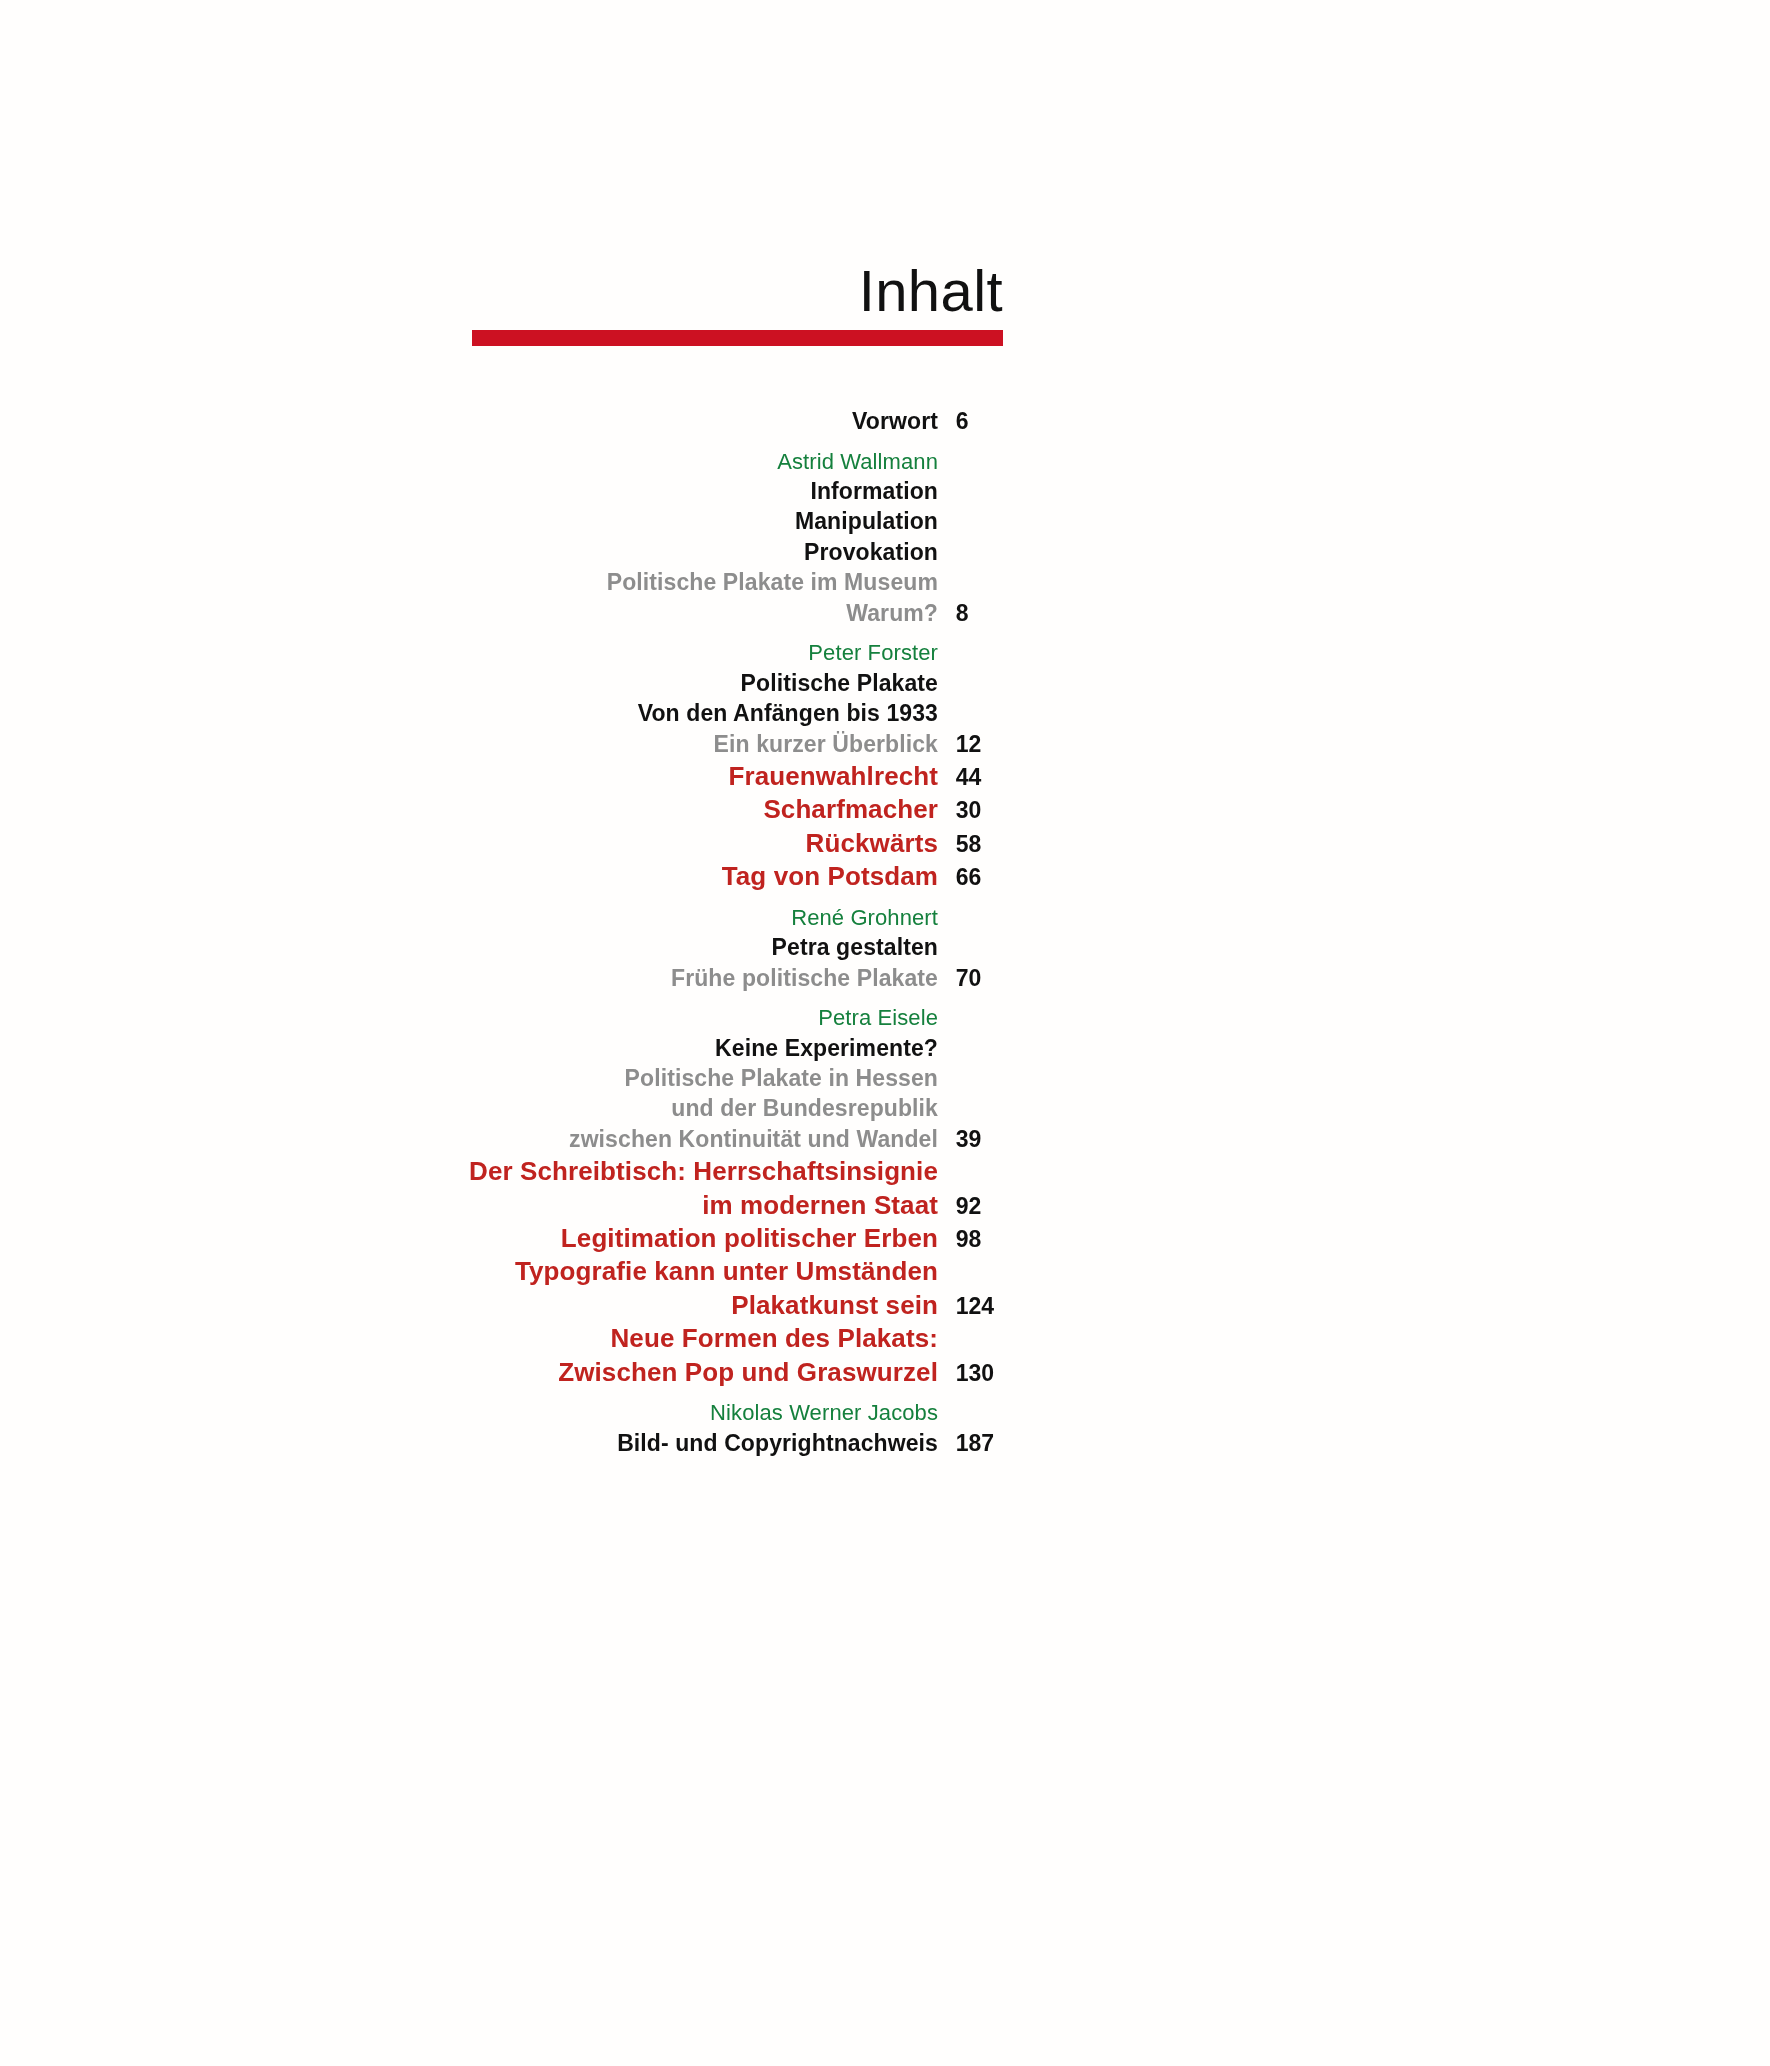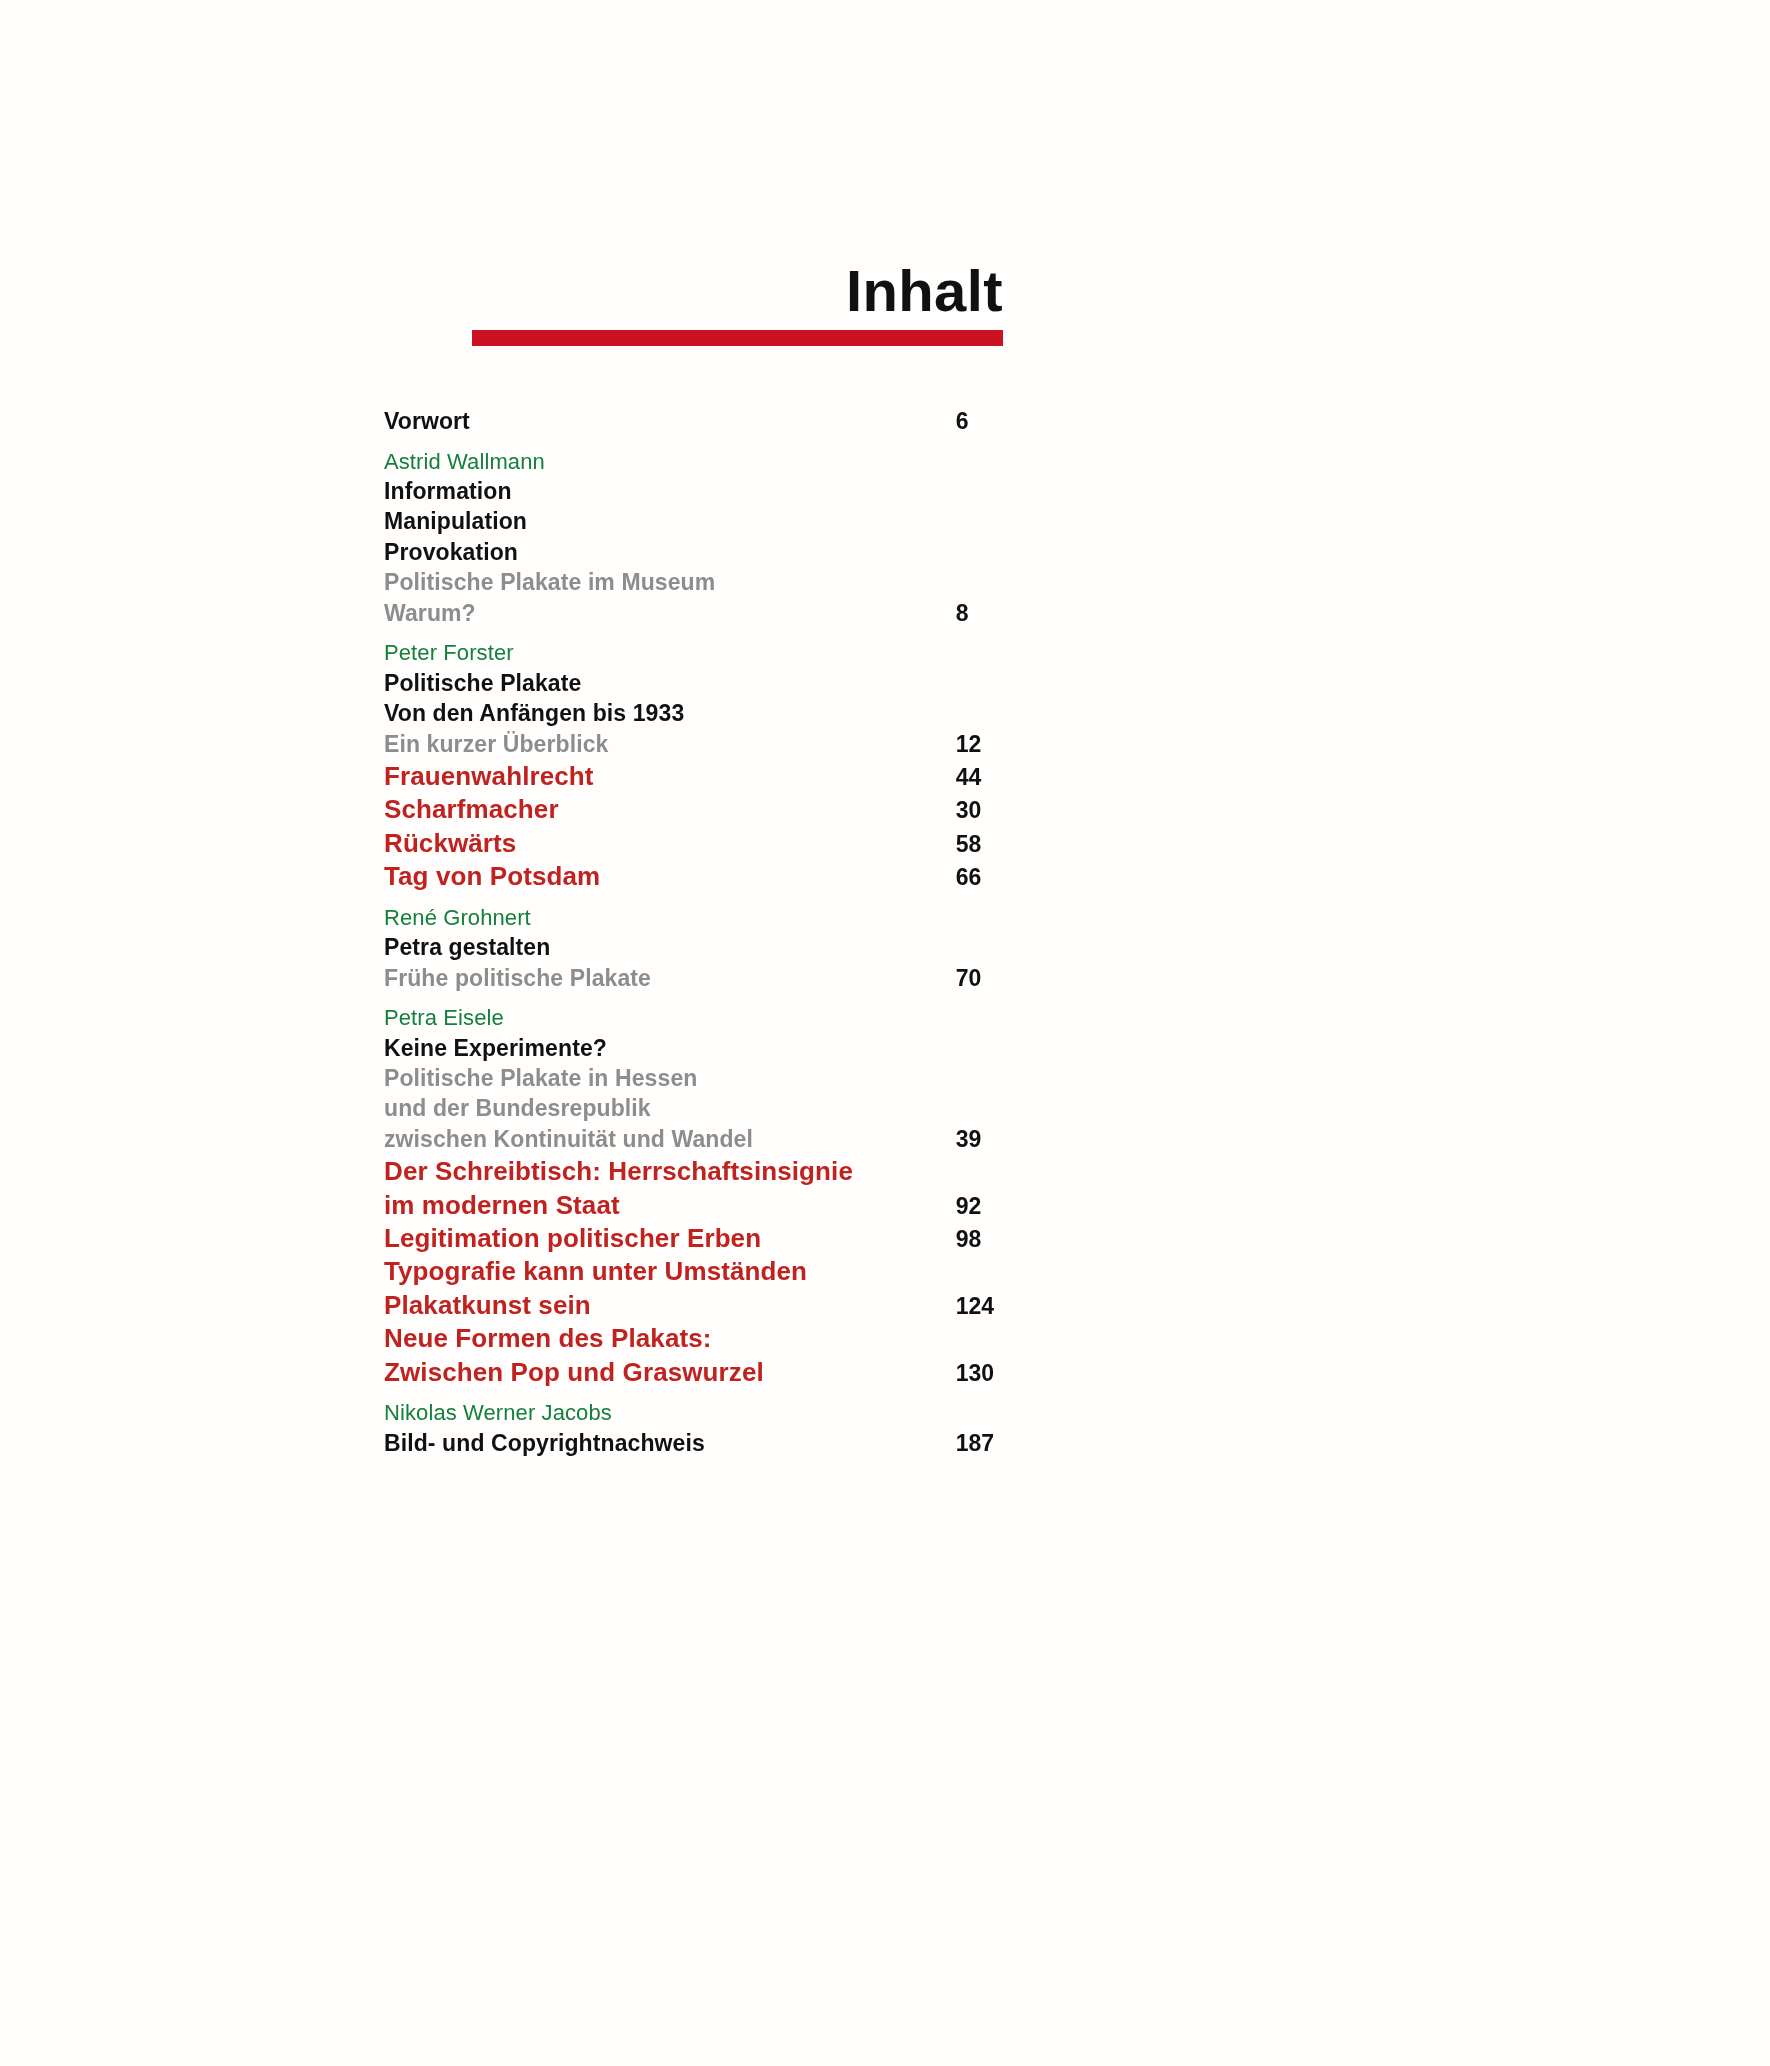--- a/index.html
+++ b/index.html
@@ -28,21 +28,21 @@
   
   .title-block {
     position: absolute;
     left: 472px;
     top: 262px;
     width: 531px;
   }
   .title-text {
     text-align: right;
     font-size: 58px;
-    font-weight: 700;
+    font-weight: 400;
     letter-spacing: 0.4px;
     color: #111111;
     line-height: 1.0;
   }
   .title-rule {
     margin-top: 10.3px;
     margin-left: 0px;
     height: 16px;
     background: #cc1122;
     width: 531px;
@@ -61,20 +61,21 @@
   .group + .group {
   }
   .entry {
     display: flex;
     align-items: baseline;
     justify-content: flex-end;
     line-height: 1.0;
     margin-bottom: 7.4px;
   }
   .entry .label {
+    text-align: right;
     flex: 1 1 auto;
     padding-right: 0px;
   }
   .entry .page-no {
     width: 66px;
     flex: 0 0 66px;
     text-align: left;
     padding-left: 17.7px;
     box-sizing: border-box;
     font-weight: 700;

